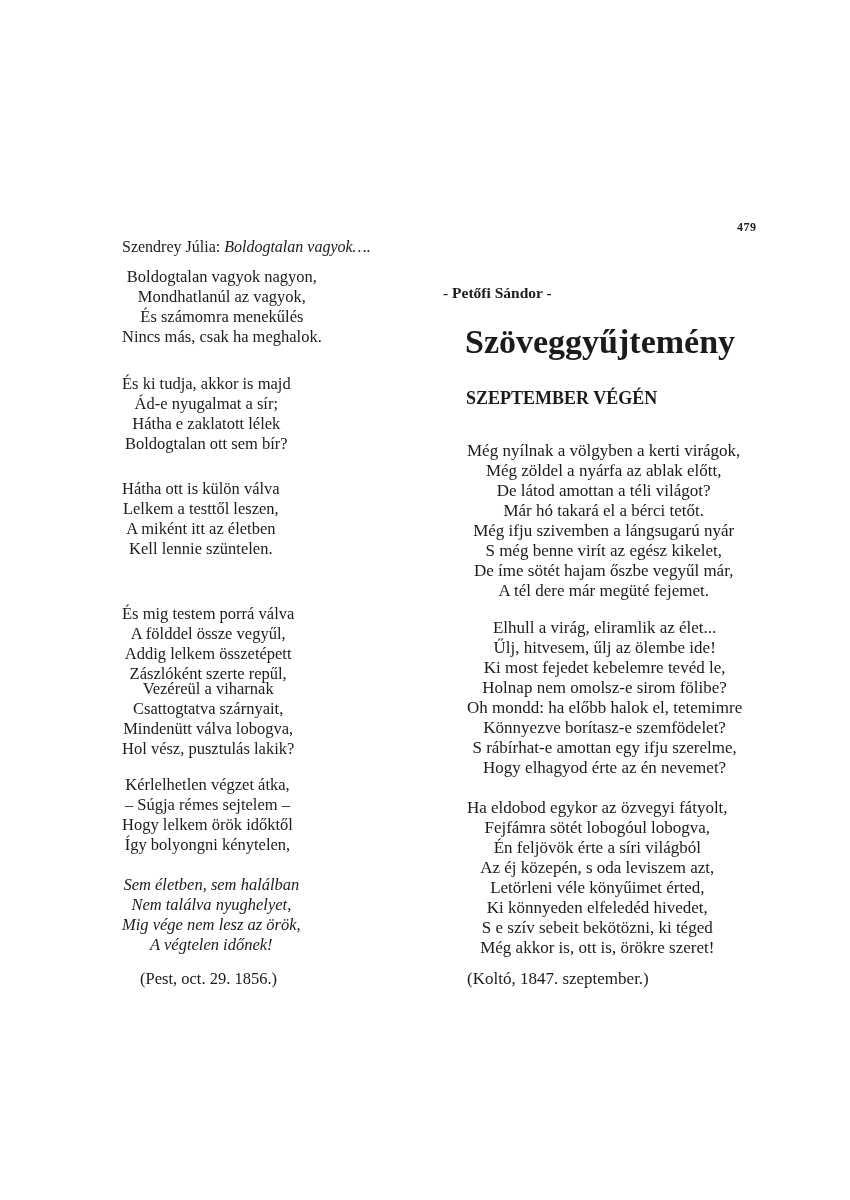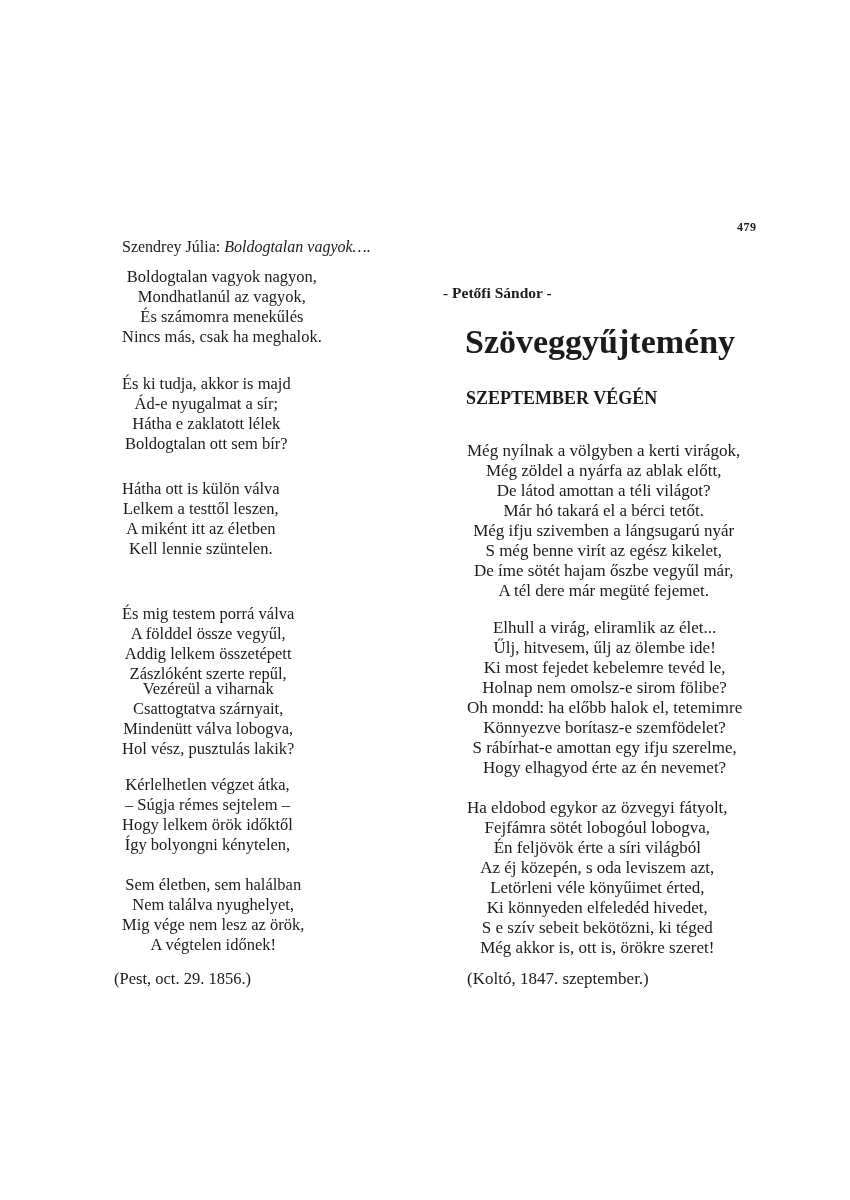--- a/index.html
+++ b/index.html
@@ -44,24 +44,24 @@
     left: 122px;
     font-size: 16.5px;
     line-height: 20px;
   }
   .ls-1 { top: 267px; }
   .ls-2 { top: 374px; }
   .ls-3 { top: 479px; }
   .ls-4 { top: 560px; margin-top: 44px; }
   .ls-5 { top: 679px; }
   .ls-6 { top: 775px; }
-  .ls-7 { top: 875px; }
+  .ls-7 { top: 875px; font-style: italic; }
 
   .left-dateline {
-    left: 114px;
+    left: 140px;
     top: 969px;
     font-size: 16.5px;
   }
 
   
   .right-author {
     left: 443px;
     top: 284px;
     font-size: 15.5px;
     font-weight: 700;

